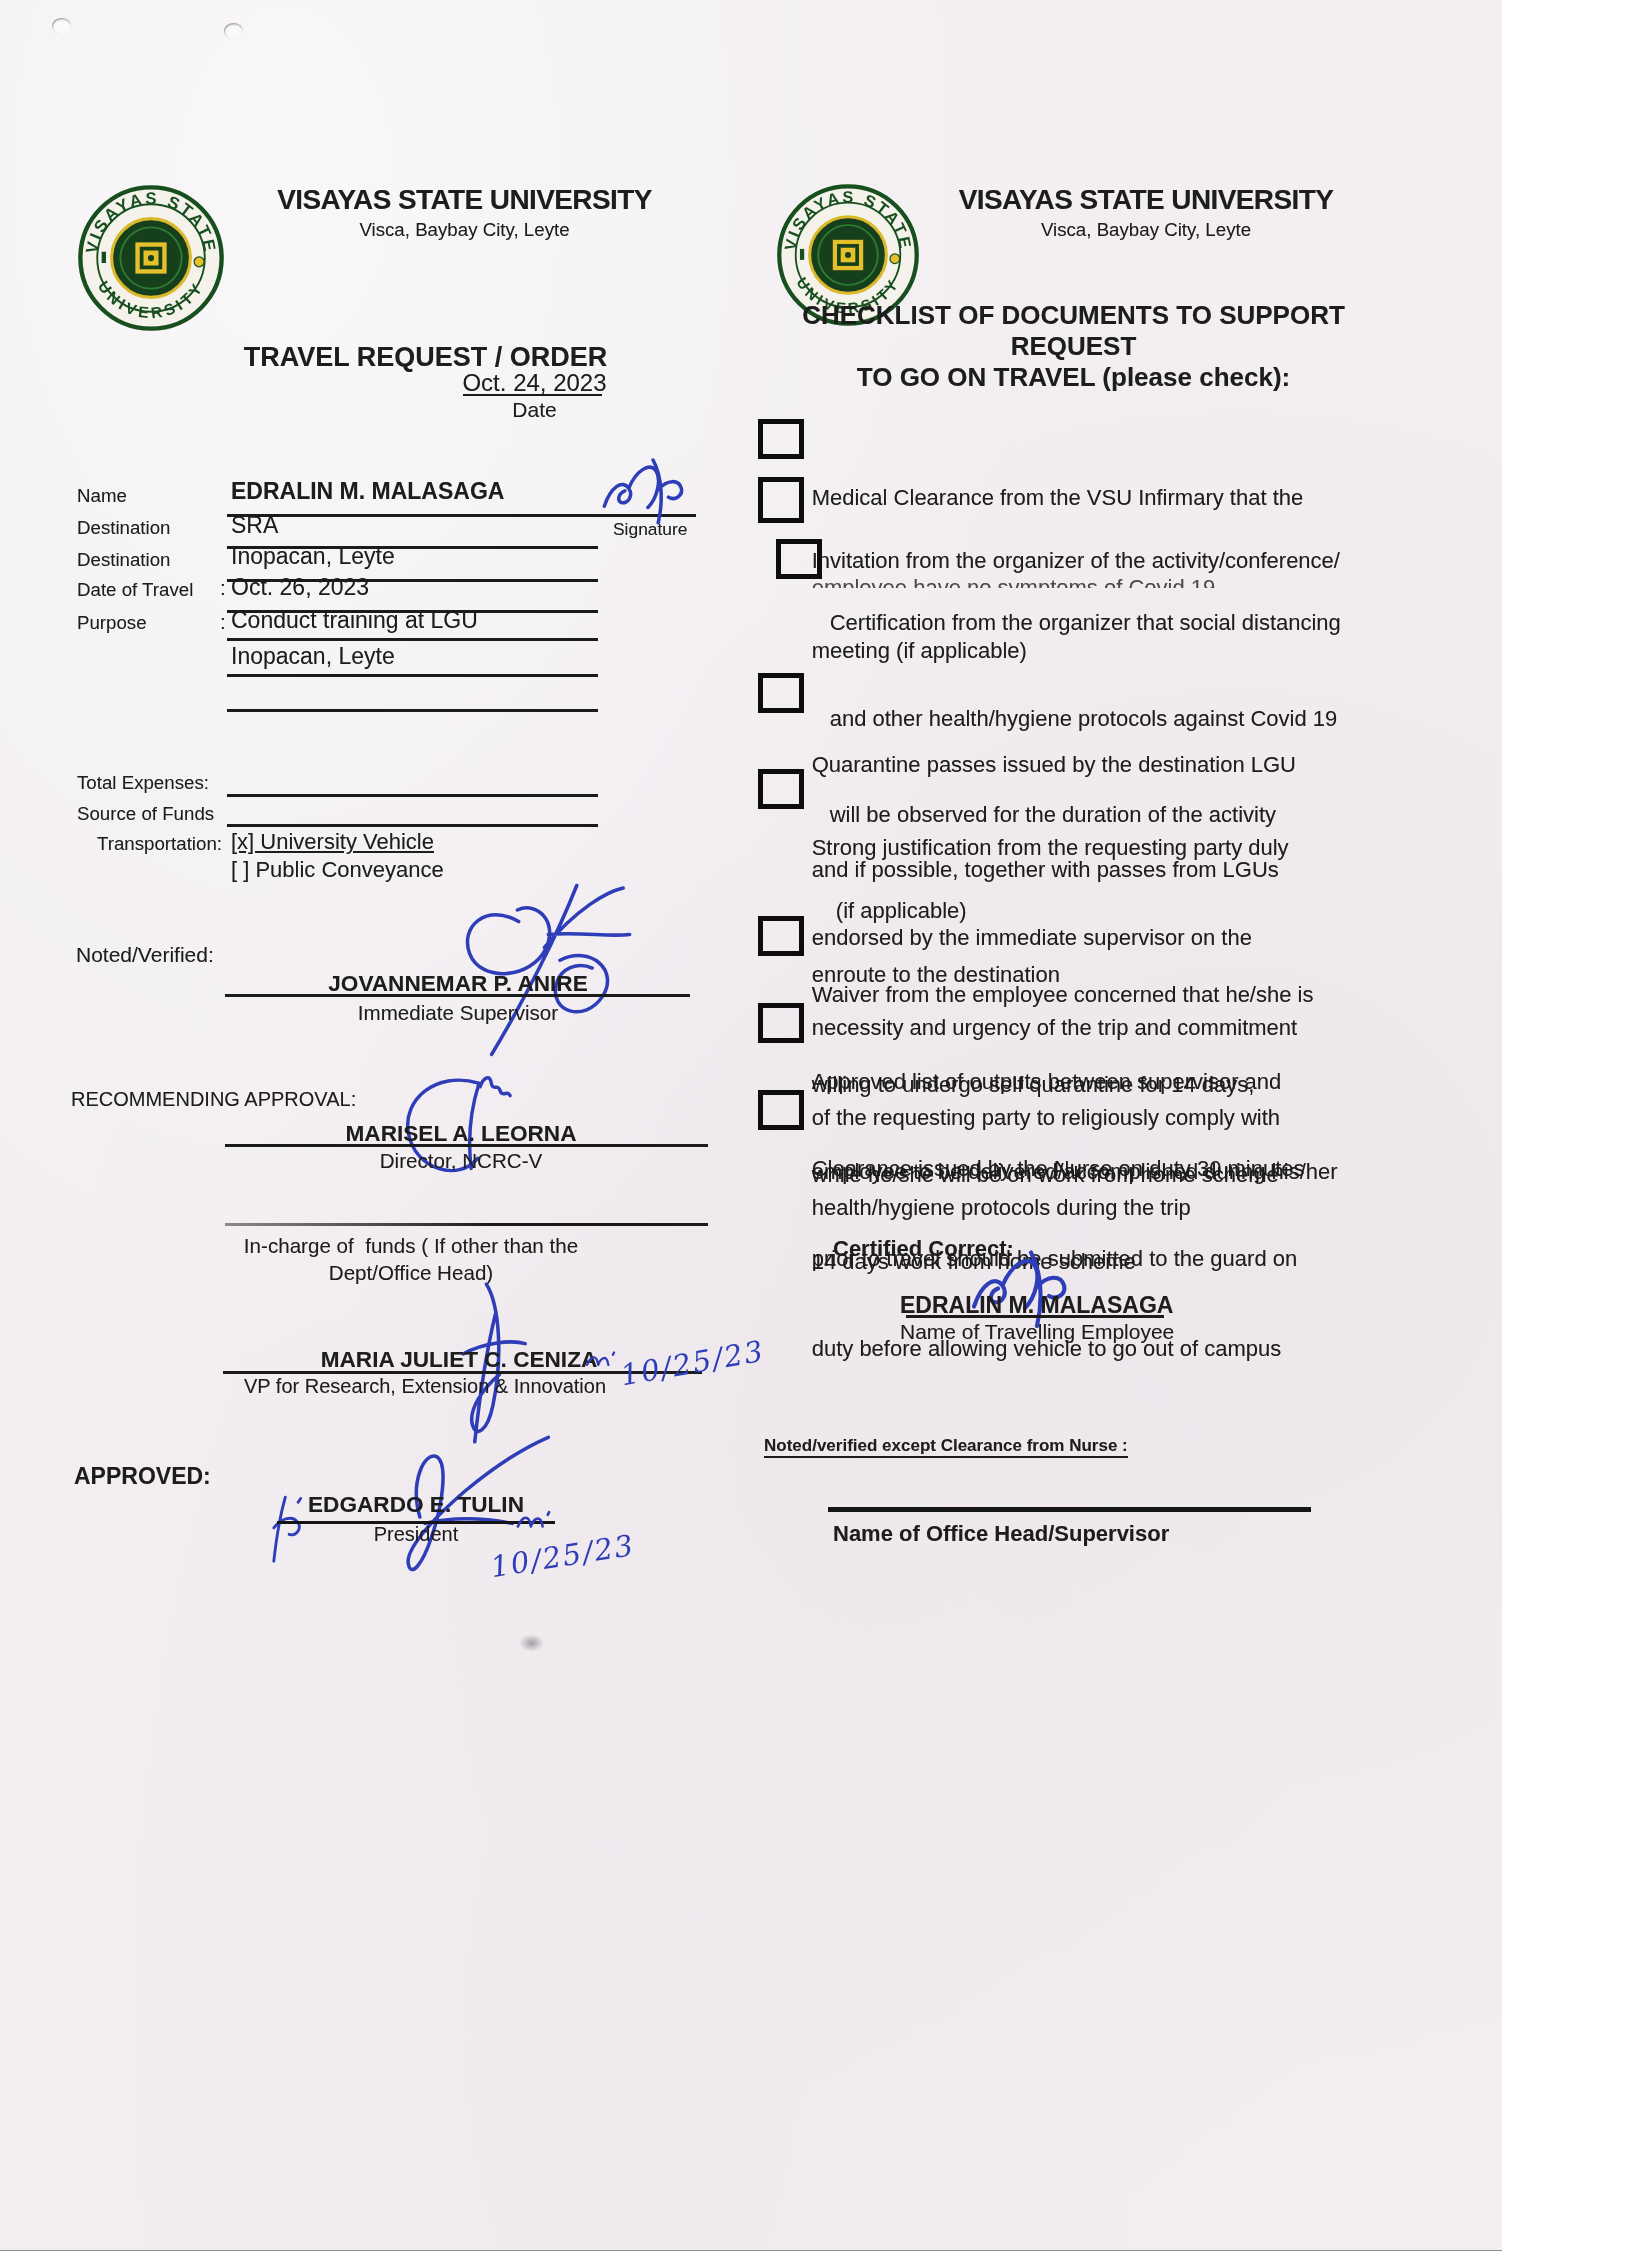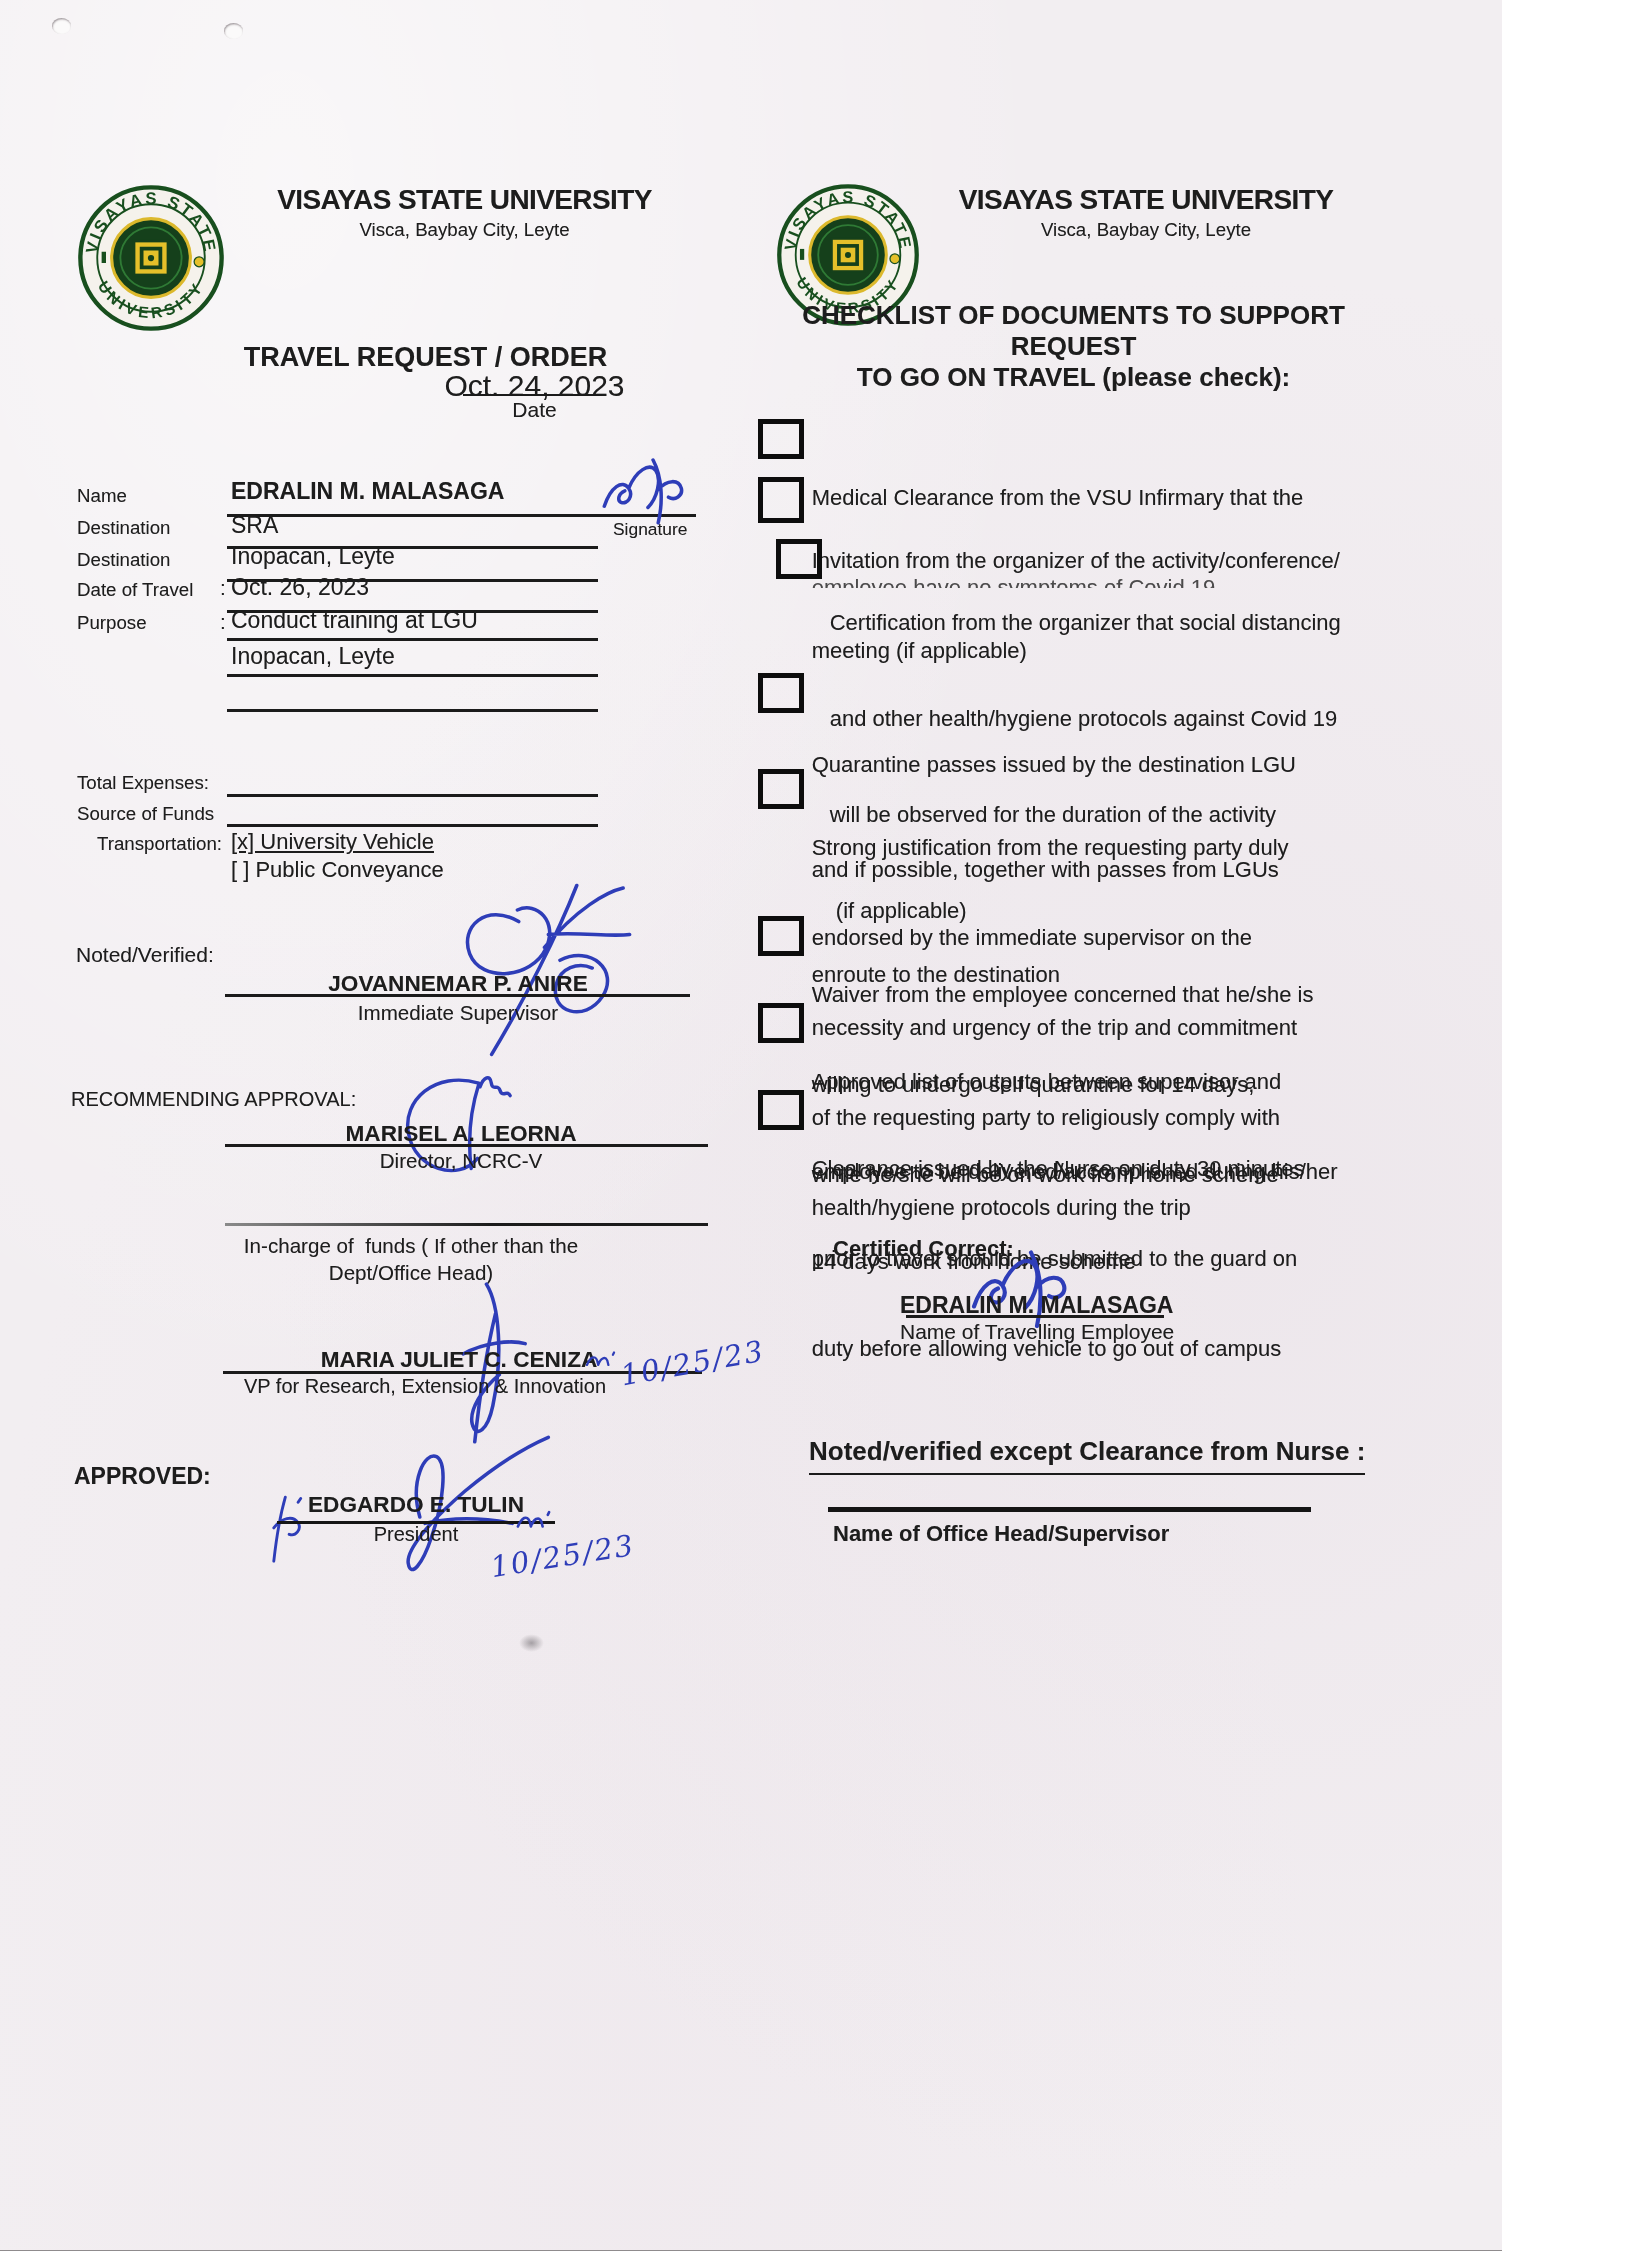--- a/index.html
+++ b/index.html
@@ -72,21 +72,21 @@
   <div class="smudge" style="left:519px;top:1634px;"></div>
 
   <svg class="abs" style="left:76px;top:183px;" width="150" height="150" viewBox="0 0 240 240">
         <use href="#vsu-seal"></use>
       </svg>
 
   <div class="abs t b c" style="left:245px;top:184px;width:439px;font-size:28px;letter-spacing:-0.6px;">VISAYAS STATE UNIVERSITY</div>
   <div class="abs t c" style="left:245px;top:219px;width:439px;font-size:18.7px;">Visca, Baybay City, Leyte</div>
   <div class="abs t b c" style="left:213px;top:302px;width:425px;font-size:27px;margin-top:40px;">TRAVEL REQUEST / ORDER</div>
 
-  <div class="abs t c" style="left:412px;top:369px;width:245px;font-size:30px;">Oct. 24, 2023</div>
+  <div class="abs t c" style="left:412px;top:369px;width:245px;font-size:24px;">Oct. 24, 2023</div>
   <div class="abs rule3" style="left:463px;top:394px;width:139px;"></div>
   <div class="abs t c" style="left:412px;top:398px;width:245px;font-size:21px;">Date</div>
 
   <div class="abs t" style="left:77px;top:485px;font-size:18.7px;">Name</div>
   <div class="abs t b" style="left:231px;top:478px;font-size:23px;">EDRALIN M. MALASAGA</div>
   <div class="abs rule" style="left:227px;top:514px;width:469px;"></div>
   <svg class="abs sig" style="left:599px;top:451px;" width="103" height="77" viewBox="0 0 160 120">
         <use href="#sig-edralin"></use>
       </svg>
   <div class="abs t" style="left:613px;top:519px;font-size:17.4px;">Signature</div>
@@ -246,20 +246,20 @@
   </div>
 
   <div class="abs t b" style="left:833px;top:1236px;font-size:22px;">Certified Correct:</div>
   <svg class="abs sig" style="left:967px;top:1242px;" width="122" height="90" viewBox="0 0 160 120">
         <use href="#sig-edralin"></use>
       </svg>
   <div class="abs t b c" style="left:900px;top:1292px;width:271px;font-size:23px;">EDRALIN M. MALASAGA</div>
   <div class="abs rule" style="left:906px;top:1315px;width:258px;"></div>
   <div class="abs t c" style="left:900px;top:1320px;width:271px;font-size:21px;">Name of Travelling Employee</div>
 
-  <div class="abs t b" style="left:809px;top:1436px;font-size:26px;border-bottom:2.6px solid #1b1b1b;padding-bottom:6px;">Noted/verified except Clearance from Nurse :</div>
+  <div class="abs t b" style="left:764px;top:1436px;font-size:17px;border-bottom:2.6px solid #1b1b1b;padding-bottom:0;">Noted/verified except Clearance from Nurse :</div>
 
   <div class="abs" style="left:828px;top:1507px;width:483px;height:5.2px;background:#151515;"></div>
   <div class="abs t b" style="left:833px;top:1521px;font-size:22px;">Name of Office Head/Supervisor</div>
 
 </div>
 </div>
 
 
 </body></html>

